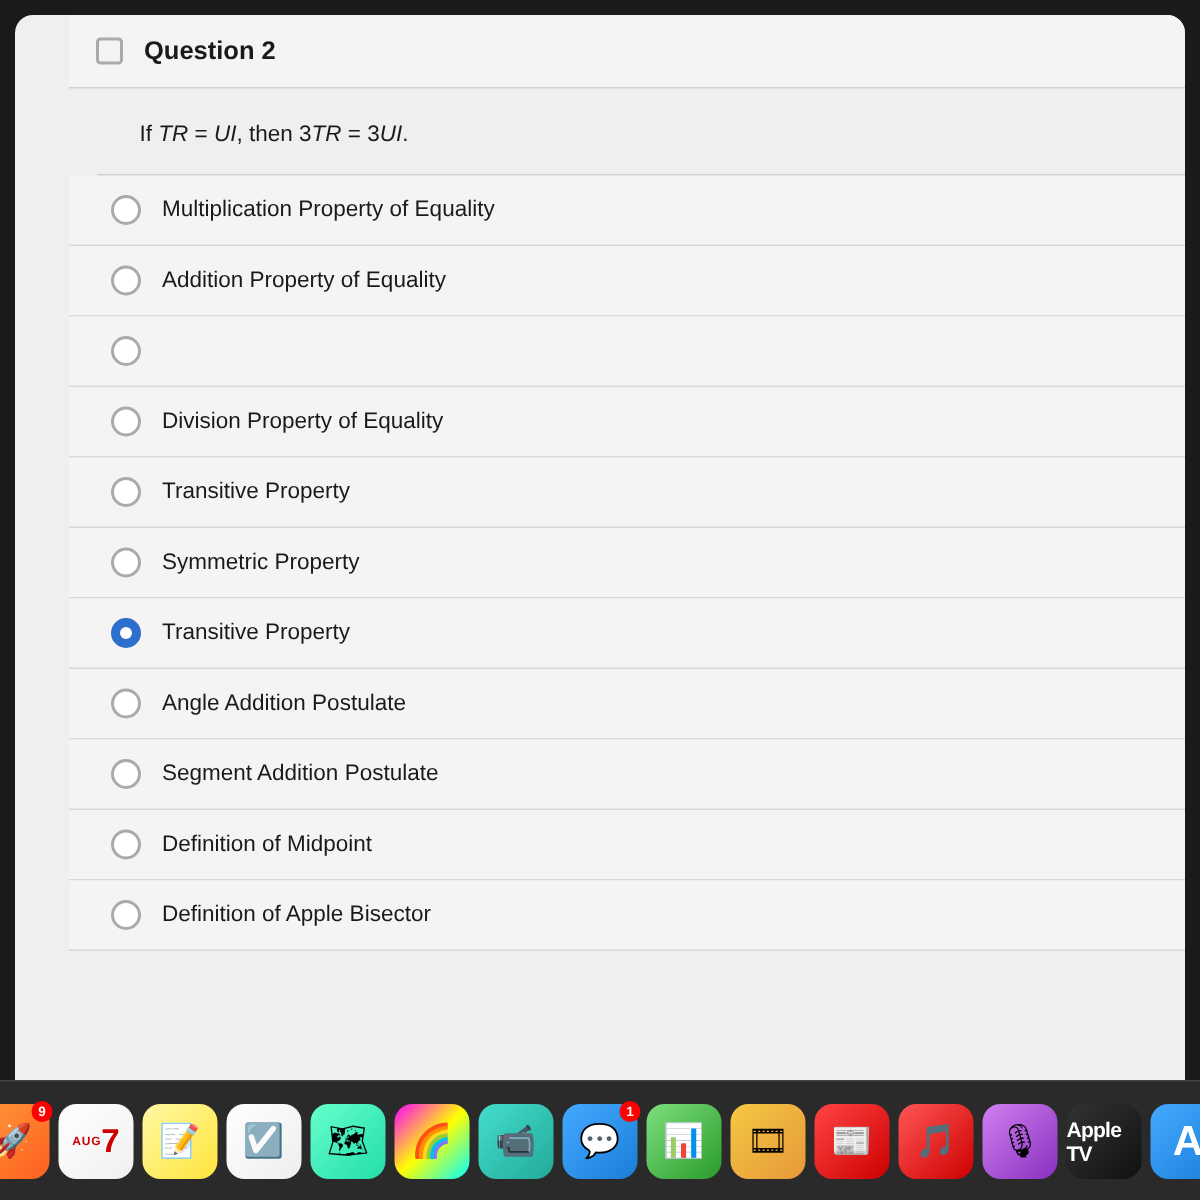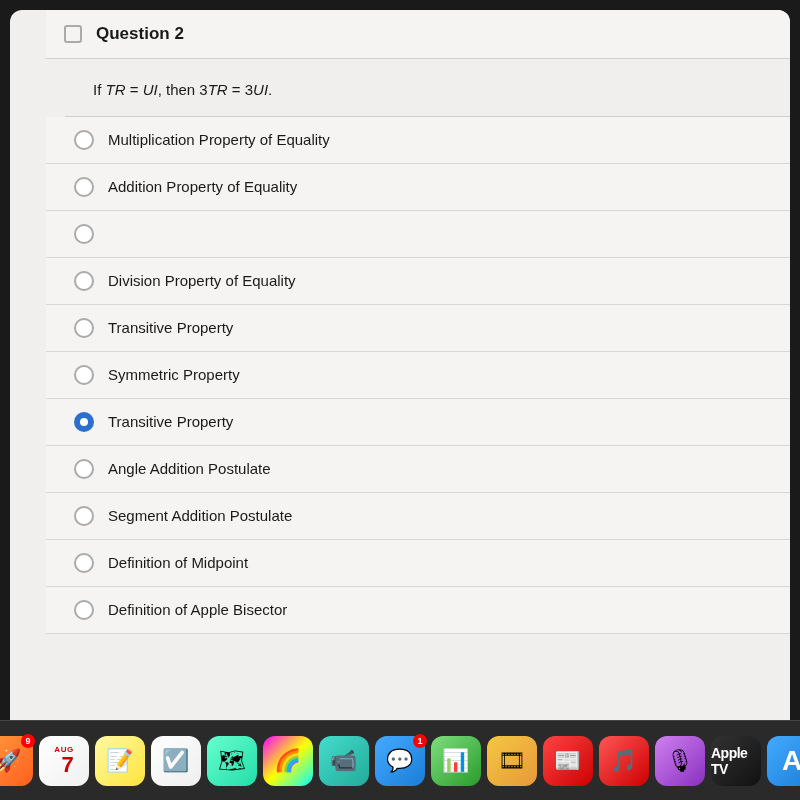--- a/index.html
+++ b/index.html
@@ -183,22 +183,21 @@
     .cal-label {
       font-size: 8px;
       color: #c00;
       text-align: center;
       font-weight: 600;
       text-transform: uppercase;
       letter-spacing: 0.5px;
     }
     .cal-inner {
       display: flex;
-      flex-direction: column;
-      align-items: flex-end;
+      align-items: center;
     }
   </style>
 </head>
 <body>
 
 <div class="screen">
 
   <div class="quiz-container">
 
     <div class="question-header">

